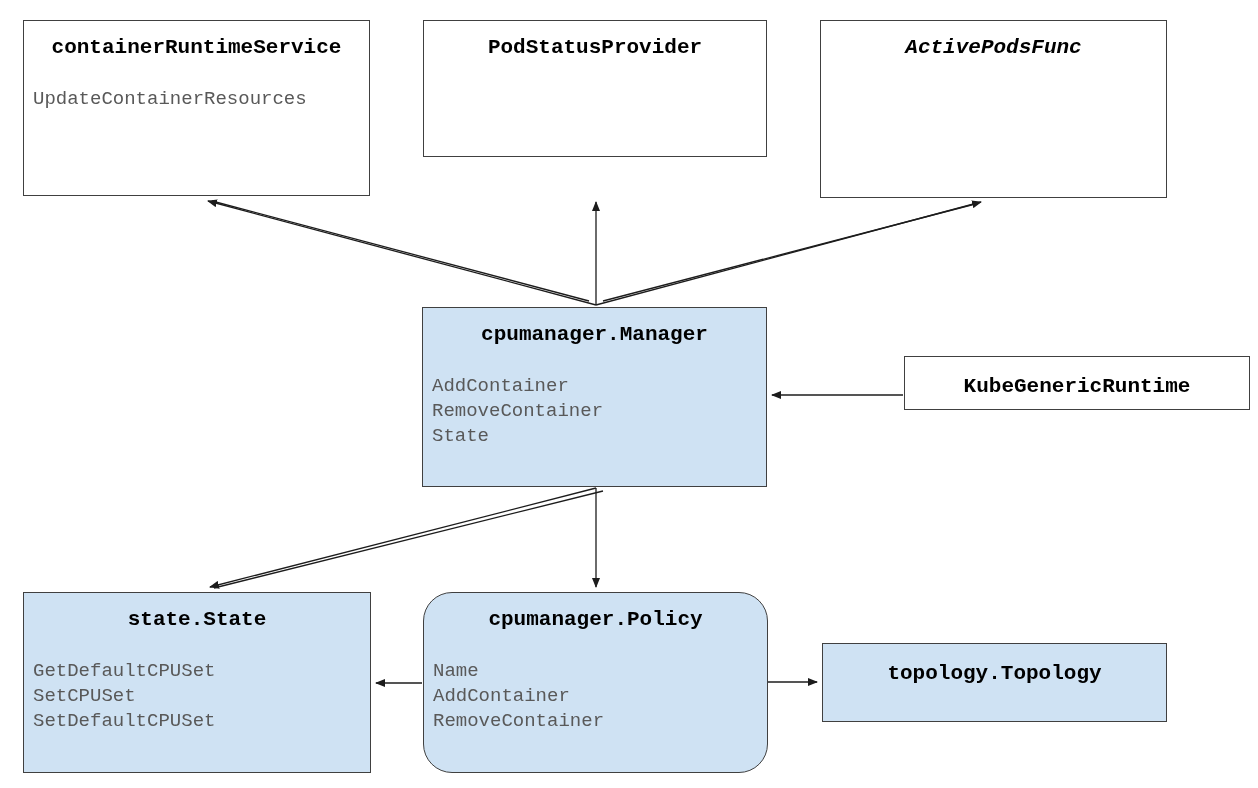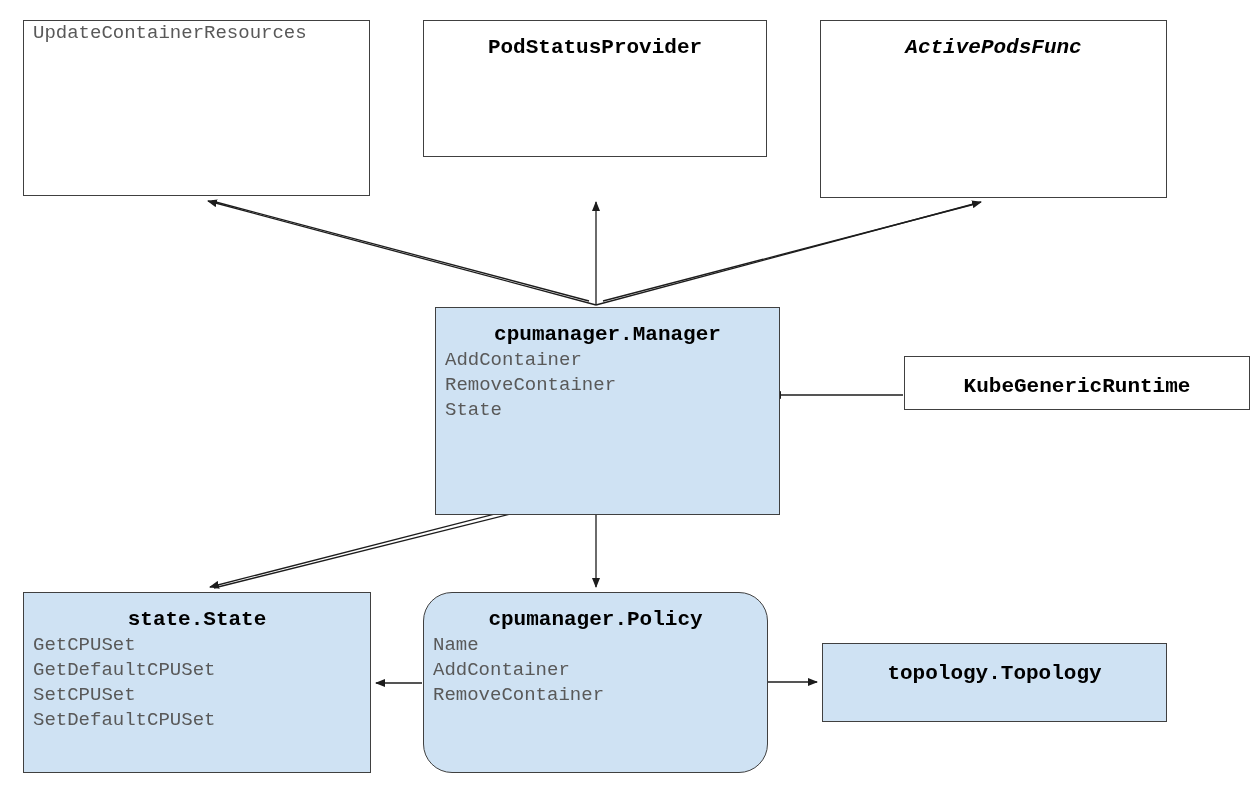--- a/index.html
+++ b/index.html
@@ -38,31 +38,32 @@
     font-size: 21px;
     line-height: 27px;
     color: #000000;
     padding-top: 13px;
     white-space: nowrap;
   }
   .node.short .title {
     padding-top: 16px;
   }
   .node .methods {
+    margin-top: 26px;
     padding-left: 9px;
     font-size: 19px;
     line-height: 25px;
     color: #595959;
     white-space: nowrap;
   }
   
   #node-container-runtime-service { left: 23px;  top: 20px;  width: 347px; height: 176px; }
   #node-pod-status-provider       { left: 423px; top: 20px;  width: 344px; height: 137px; }
   #node-active-pods-func          { left: 820px; top: 20px;  width: 347px; height: 178px; font-style: italic; }
-  #node-cpumanager-manager        { left: 435px; top: 307px; width: 345px; height: 208px; }
+  #node-cpumanager-manager        { left: 422px; top: 307px; width: 345px; height: 180px; }
   #node-kube-generic-runtime      { left: 904px; top: 356px; width: 346px; height: 54px;  }
   #node-state-state               { left: 23px;  top: 592px; width: 348px; height: 181px; }
   #node-cpumanager-policy         { left: 423px; top: 592px; width: 345px; height: 181px; border-radius: 29px; }
   #node-topology-topology         { left: 822px; top: 643px; width: 345px; height: 79px;  }
 </style>
 </head>
 <body>
 
 <div class="canvas">
 
@@ -89,20 +90,21 @@
       <line x1="596" y1="488" x2="210" y2="587" marker-end="url(#arrow)"></line>
       <line x1="603" y1="491" x2="214" y2="588"></line>
 
       <line x1="422" y1="683" x2="376" y2="683" marker-end="url(#arrow)"></line>
 
       <line x1="768" y1="682" x2="817" y2="682" marker-end="url(#arrow)"></line>
     </g>
   </svg>
 
   <div class="node" id="node-container-runtime-service">
+    <div class="title">containerRuntimeService</div>
     <div class="methods">
       <div>UpdateContainerResources</div>
     </div>
   </div>
 
   <div class="node" id="node-pod-status-provider">
     <div class="title">PodStatusProvider</div>
   </div>
 
   <div class="node" id="node-active-pods-func">
@@ -118,21 +120,20 @@
     </div>
   </div>
 
   <div class="node short" id="node-kube-generic-runtime">
     <div class="title">KubeGenericRuntime</div>
   </div>
 
   <div class="node blue" id="node-state-state">
     <div class="title">state.State</div>
     <div class="methods">
-      <div>GetCPUSet</div>
       <div>GetDefaultCPUSet</div>
       <div>SetCPUSet</div>
       <div>SetDefaultCPUSet</div>
     </div>
   </div>
 
   <div class="node blue" id="node-cpumanager-policy">
     <div class="title">cpumanager.Policy</div>
     <div class="methods">
       <div>Name</div>

